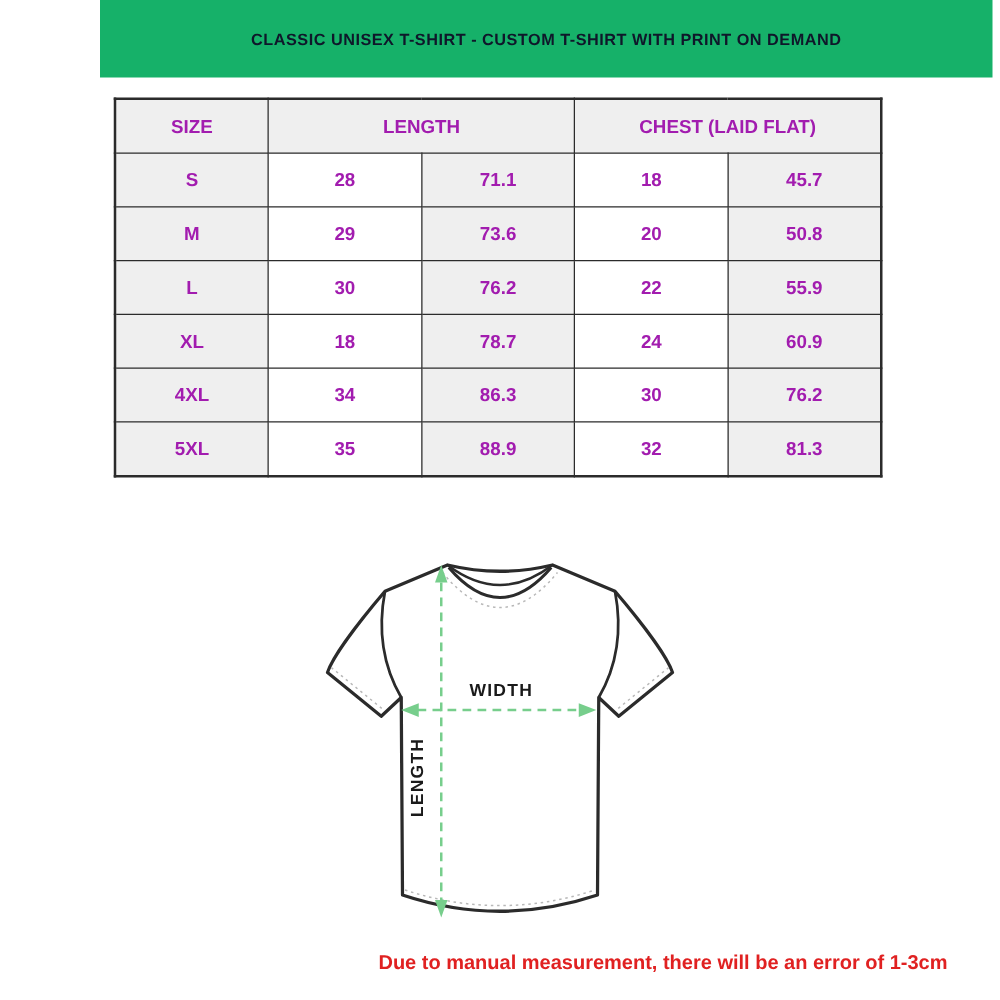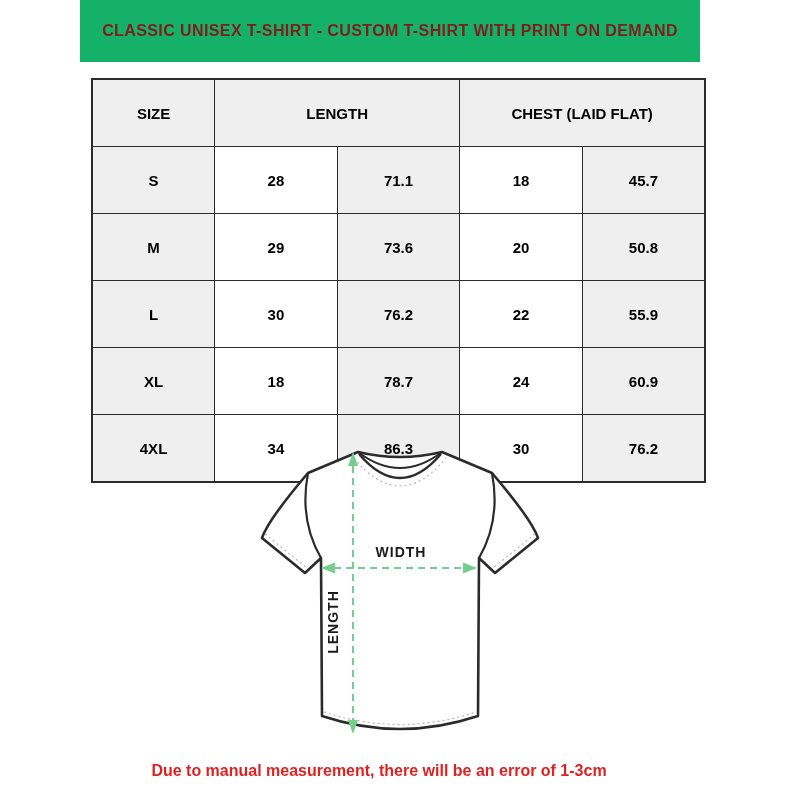--- a/index.html
+++ b/index.html
@@ -1,42 +1,42 @@
 <!DOCTYPE html>
 <html><head>
 <meta charset="utf-8">
 <style>
   html,body{margin:0;padding:0;background:#ffffff;}
   .page{
     position:relative;width:800px;height:800px;background:#ffffff;overflow:hidden;
     font-family:"Liberation Sans",sans-serif;
   }
   .banner{
-    position:absolute;left:80px;top:0;width:620px;height:62px;
-    background:#16b169;color:#7f1d1d;
+    position:absolute;left:80px;top:0;width:714px;height:62px;
+    background:#16b169;color:#0f172a;
     display:flex;align-items:center;justify-content:center;
-    font-size:16px;font-weight:700;letter-spacing:.4px;text-align:center;
+    font-size:13px;font-weight:700;letter-spacing:.4px;text-align:center;
   }
   .chart-wrap{position:absolute;left:91px;top:78px;width:615px;}
   table.size-chart{
     width:100%;border-collapse:collapse;table-layout:fixed;
     border:2.5px solid #2b2b2b;
   }
   .size-chart th,.size-chart td{
-    border:1.5px solid #2b2b2b;height:34px;padding:16px;
+    border:1.5px solid #2b2b2b;height:34px;padding:4px;
     text-align:center;vertical-align:middle;
-    font-size:15px;font-weight:700;color:#000000;
+    font-size:15px;font-weight:700;color:#a21caf;
   }
   .size-chart th{background:#efefef;font-size:15px;}
   .size-chart td.c-size{background:#efefef;}
   .size-chart td.c-in{background:#ffffff;}
   .size-chart td.c-cm{background:#efefef;}
   .diagram{position:absolute;left:240px;top:435px;width:320px;height:320px;}
   .disclaimer{
-    position:absolute;left:0;top:762px;width:758px;text-align:center;
+    position:absolute;left:0;top:762px;width:758px;text-align:right;
     color:#e02121;font-size:16px;font-weight:700;
   }
 </style>
 </head>
 <body>
 
 <div class="page">
 
   <div class="banner">
     <span>CLASSIC UNISEX T-SHIRT - CUSTOM T-SHIRT WITH PRINT ON DEMAND</span>
@@ -87,20 +87,27 @@
           <td class="c-in">24</td>
           <td class="c-cm">60.9</td>
         </tr>
         <tr>
           <td class="c-size">4XL</td>
           <td class="c-in">34</td>
           <td class="c-cm">86.3</td>
           <td class="c-in">30</td>
           <td class="c-cm">76.2</td>
         </tr>
+        <tr>
+          <td class="c-size">5XL</td>
+          <td class="c-in">35</td>
+          <td class="c-cm">88.9</td>
+          <td class="c-in">32</td>
+          <td class="c-cm">81.3</td>
+        </tr>
       </tbody>
     </table>
   </div>
 
   <svg class="diagram" viewBox="240 435 320 320" xmlns="http://www.w3.org/2000/svg">
 
     <path d="M358,452 Q400,462 442,452 L492,473 C515,500 534,526 538,538 L495,573 L479,558 L478,716 Q400,742 322,716 L321,558 L305,573 L262,538 C266,526 285,500 308,473 Z" fill="#ffffff" stroke="#2b2b2b" stroke-width="2.6" stroke-linejoin="round"></path>
 
     <path d="M308,473 Q299,520 321,558" fill="none" stroke="#2b2b2b" stroke-width="2.2"></path>
     <path d="M492,473 Q501,520 479,558" fill="none" stroke="#2b2b2b" stroke-width="2.2"></path>

